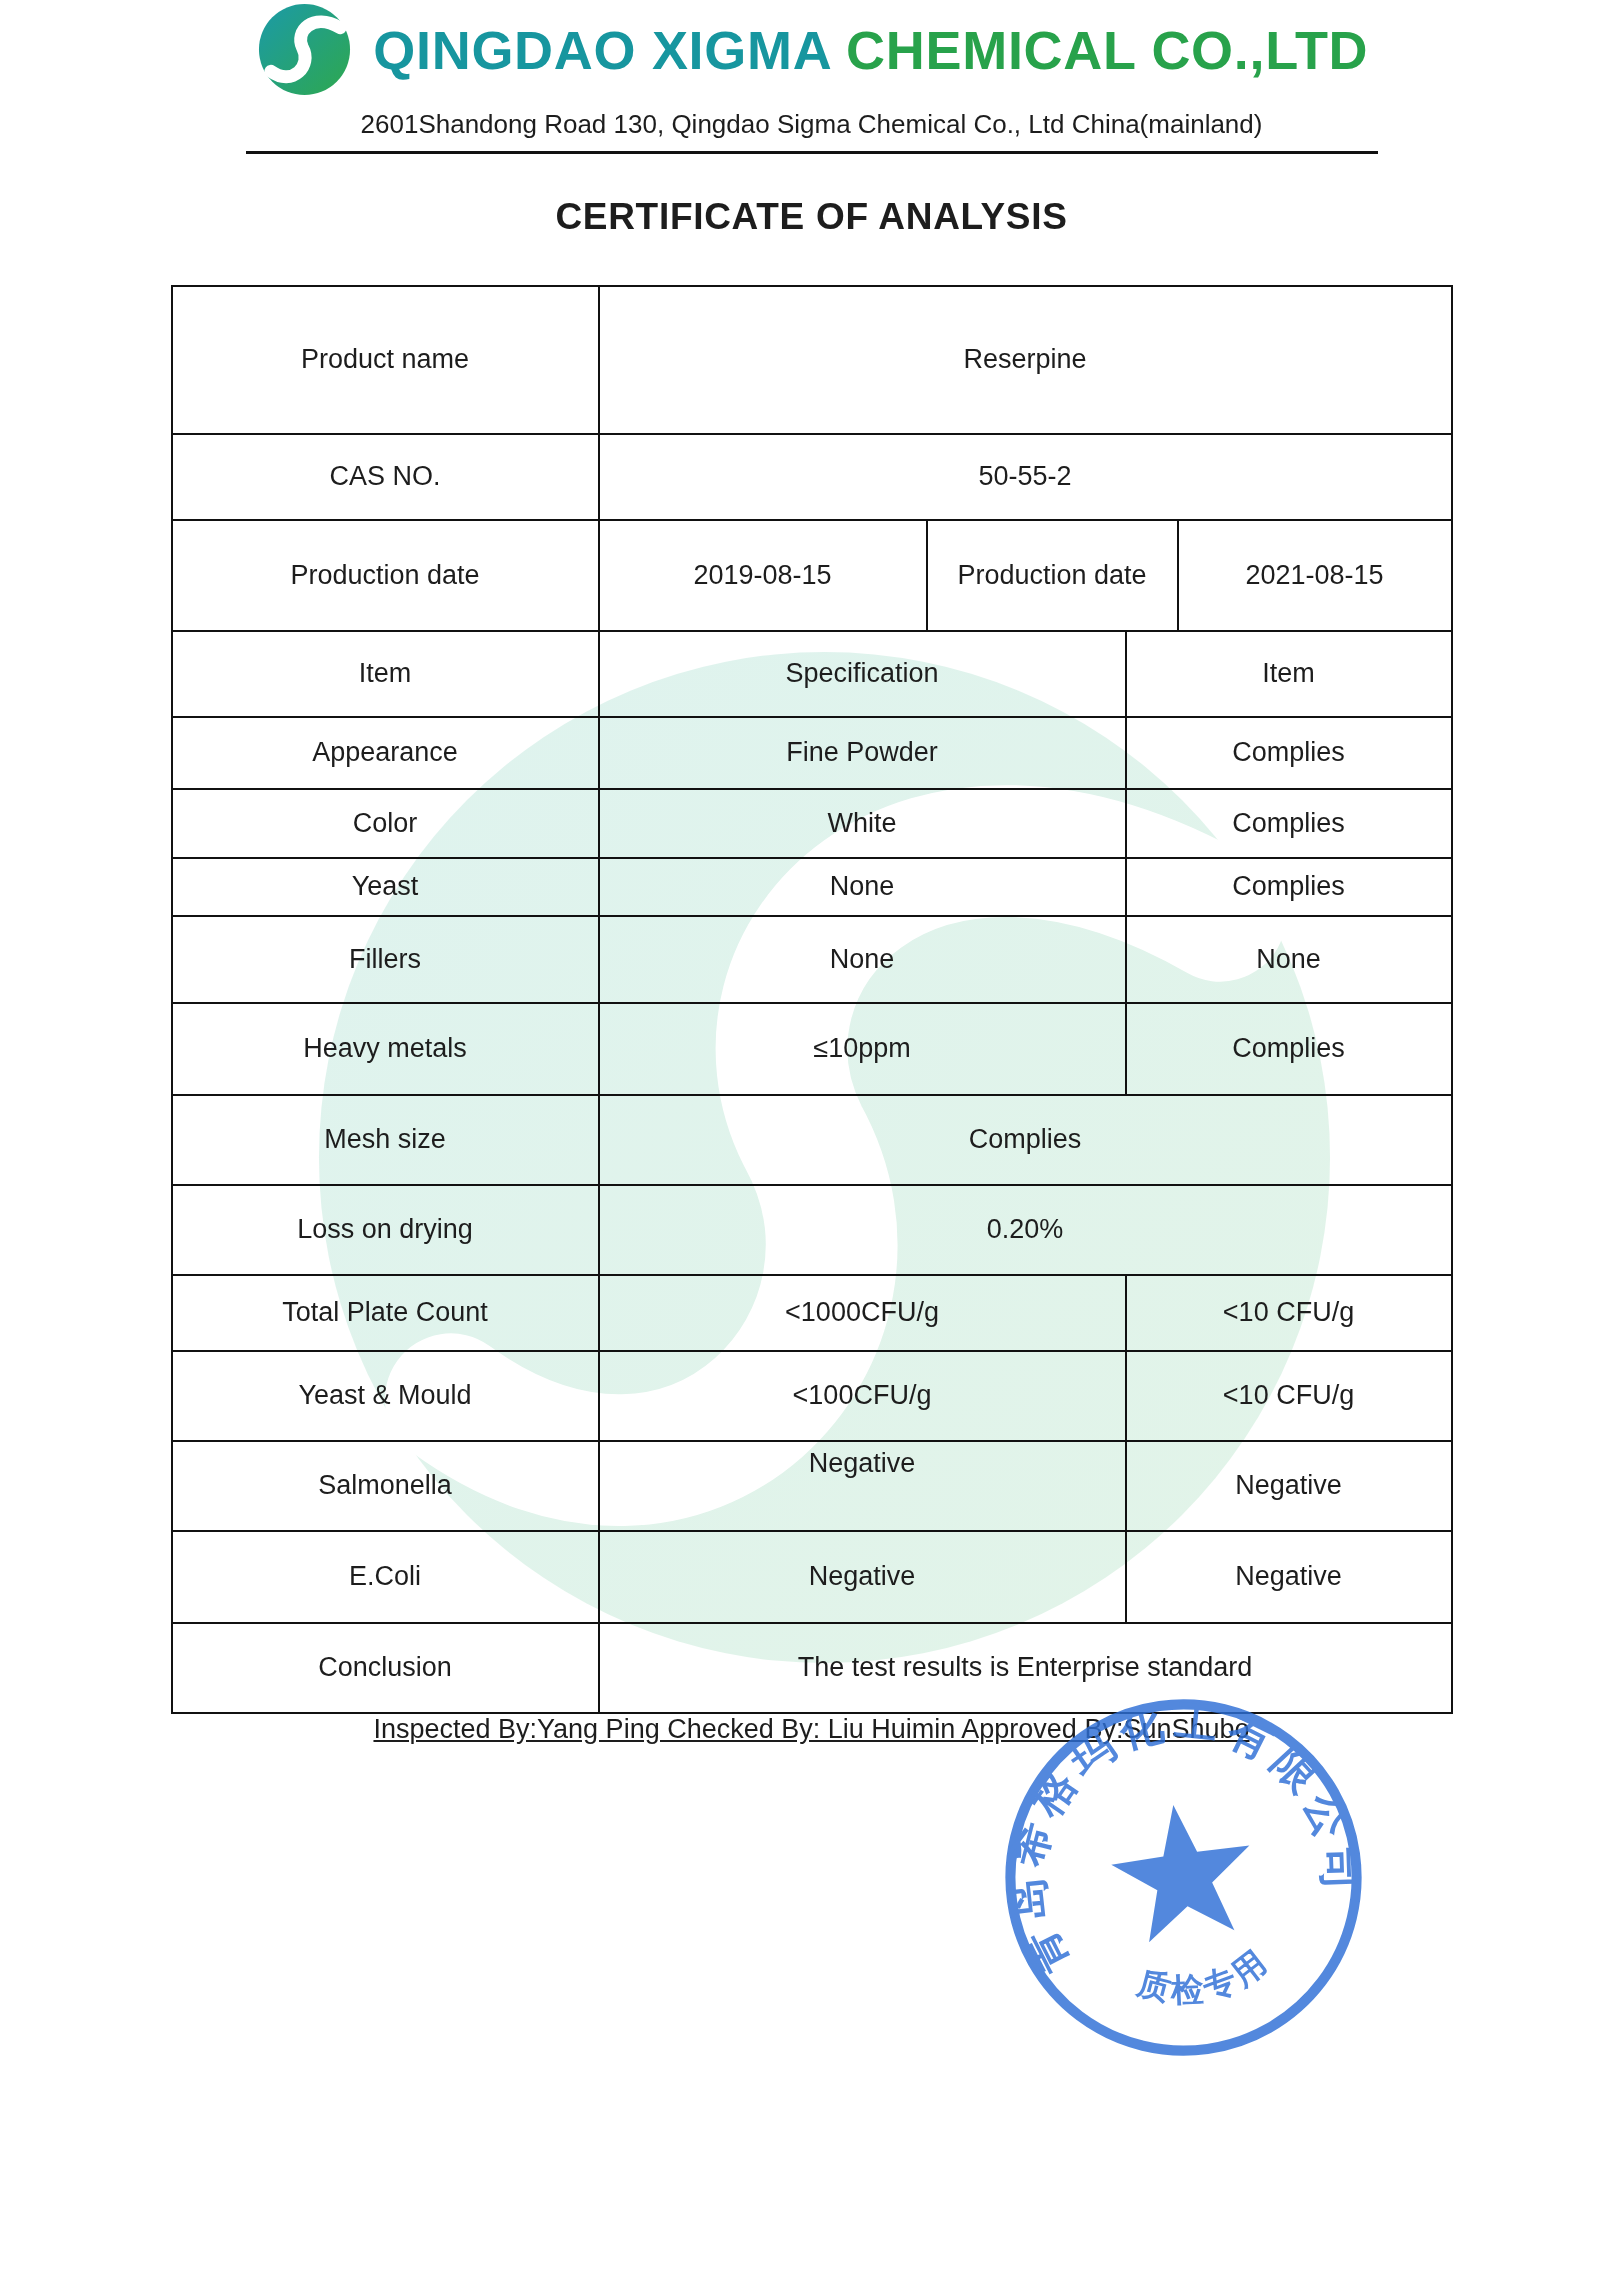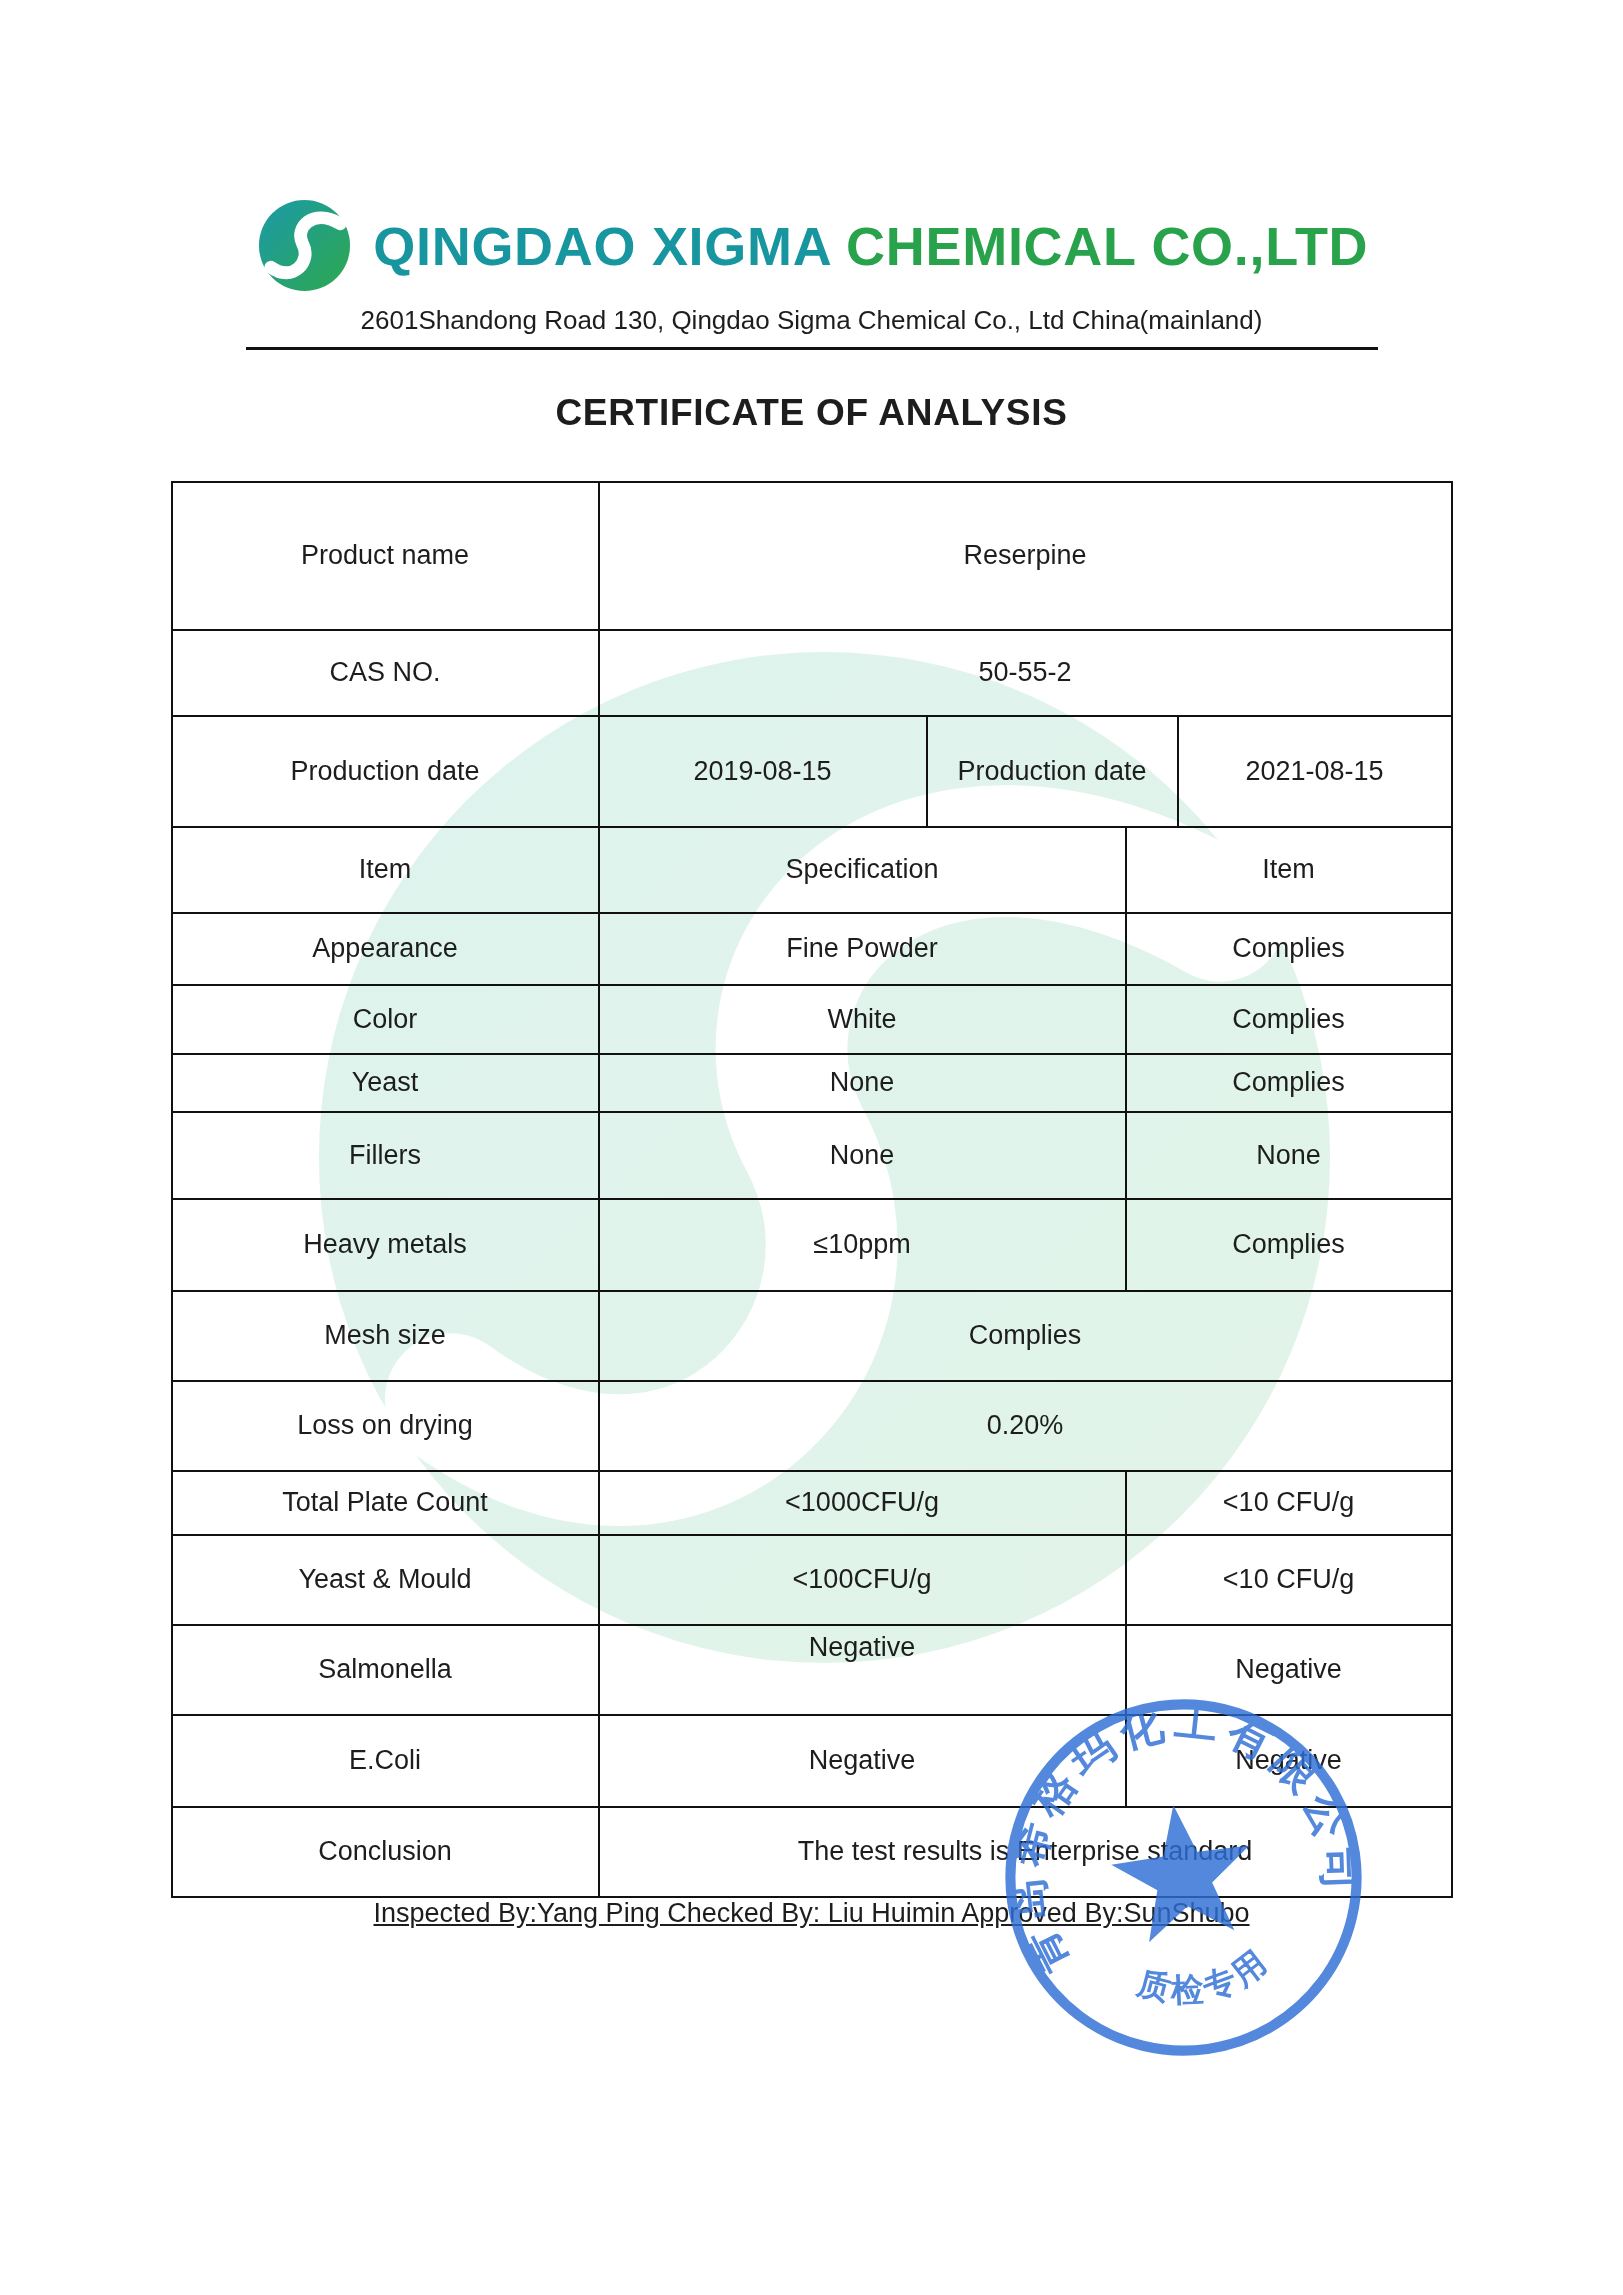--- a/index.html
+++ b/index.html
@@ -2,21 +2,21 @@
 <html style="font-size:10.5px"><head>
 <meta charset="utf-8">
 <style>
   * { margin:0; padding:0; box-sizing:border-box; }
   body { background:#e8e8e8; font-family:"Liberation Sans","DejaVu Sans",sans-serif; color:#1d1d1d; }
   .page { position:relative; width:1623px; height:2295px; background:#ffffff; overflow:hidden; }
 
   .content { position:relative; z-index:1; }
 
   
-  .logo-row { display:flex; align-items:center; justify-content:center; gap:19.6px; padding-top:196px; }
+  .logo-row { display:flex; align-items:center; justify-content:center; gap:19.6px; }
   .logo-icon { width:99px; height:99px; flex:0 0 auto; }
   .company-name { font-size:54px; font-weight:bold; letter-spacing:0.7px; white-space:nowrap; }
   .company-part1 { color:#17969f; }
   .company-part2 { color:#28a24b; }
 
   .address-wrap { width:1132px; margin:10px auto 0; text-align:center;
                   border-bottom:3.9px solid #111; padding-bottom:10.5px; }
   .address { font-size:26px; }
 
   .doc-title { text-align:center; margin-top:42px; font-size:37px; font-weight:bold; letter-spacing:0.7px; }
@@ -145,21 +145,21 @@
       <div class="trow" style="height:90px">
         <div class="tcell c1">Mesh size</div>
         <div class="tcell c3">Complies</div>
       </div>
 
       <div class="trow" style="height:90px">
         <div class="tcell c1">Loss on drying</div>
         <div class="tcell c3">0.20%</div>
       </div>
 
-      <div class="trow" style="height:64px">
+      <div class="trow" style="height:76px">
         <div class="tcell c1">Total Plate Count</div>
         <div class="tcell c2">&lt;1000CFU/g</div>
         <div class="tcell c3">&lt;10 CFU/g</div>
       </div>
 
       <div class="trow" style="height:90px">
         <div class="tcell c1">Yeast &amp; Mould</div>
         <div class="tcell c2">&lt;100CFU/g</div>
         <div class="tcell c3">&lt;10 CFU/g</div>
       </div>

